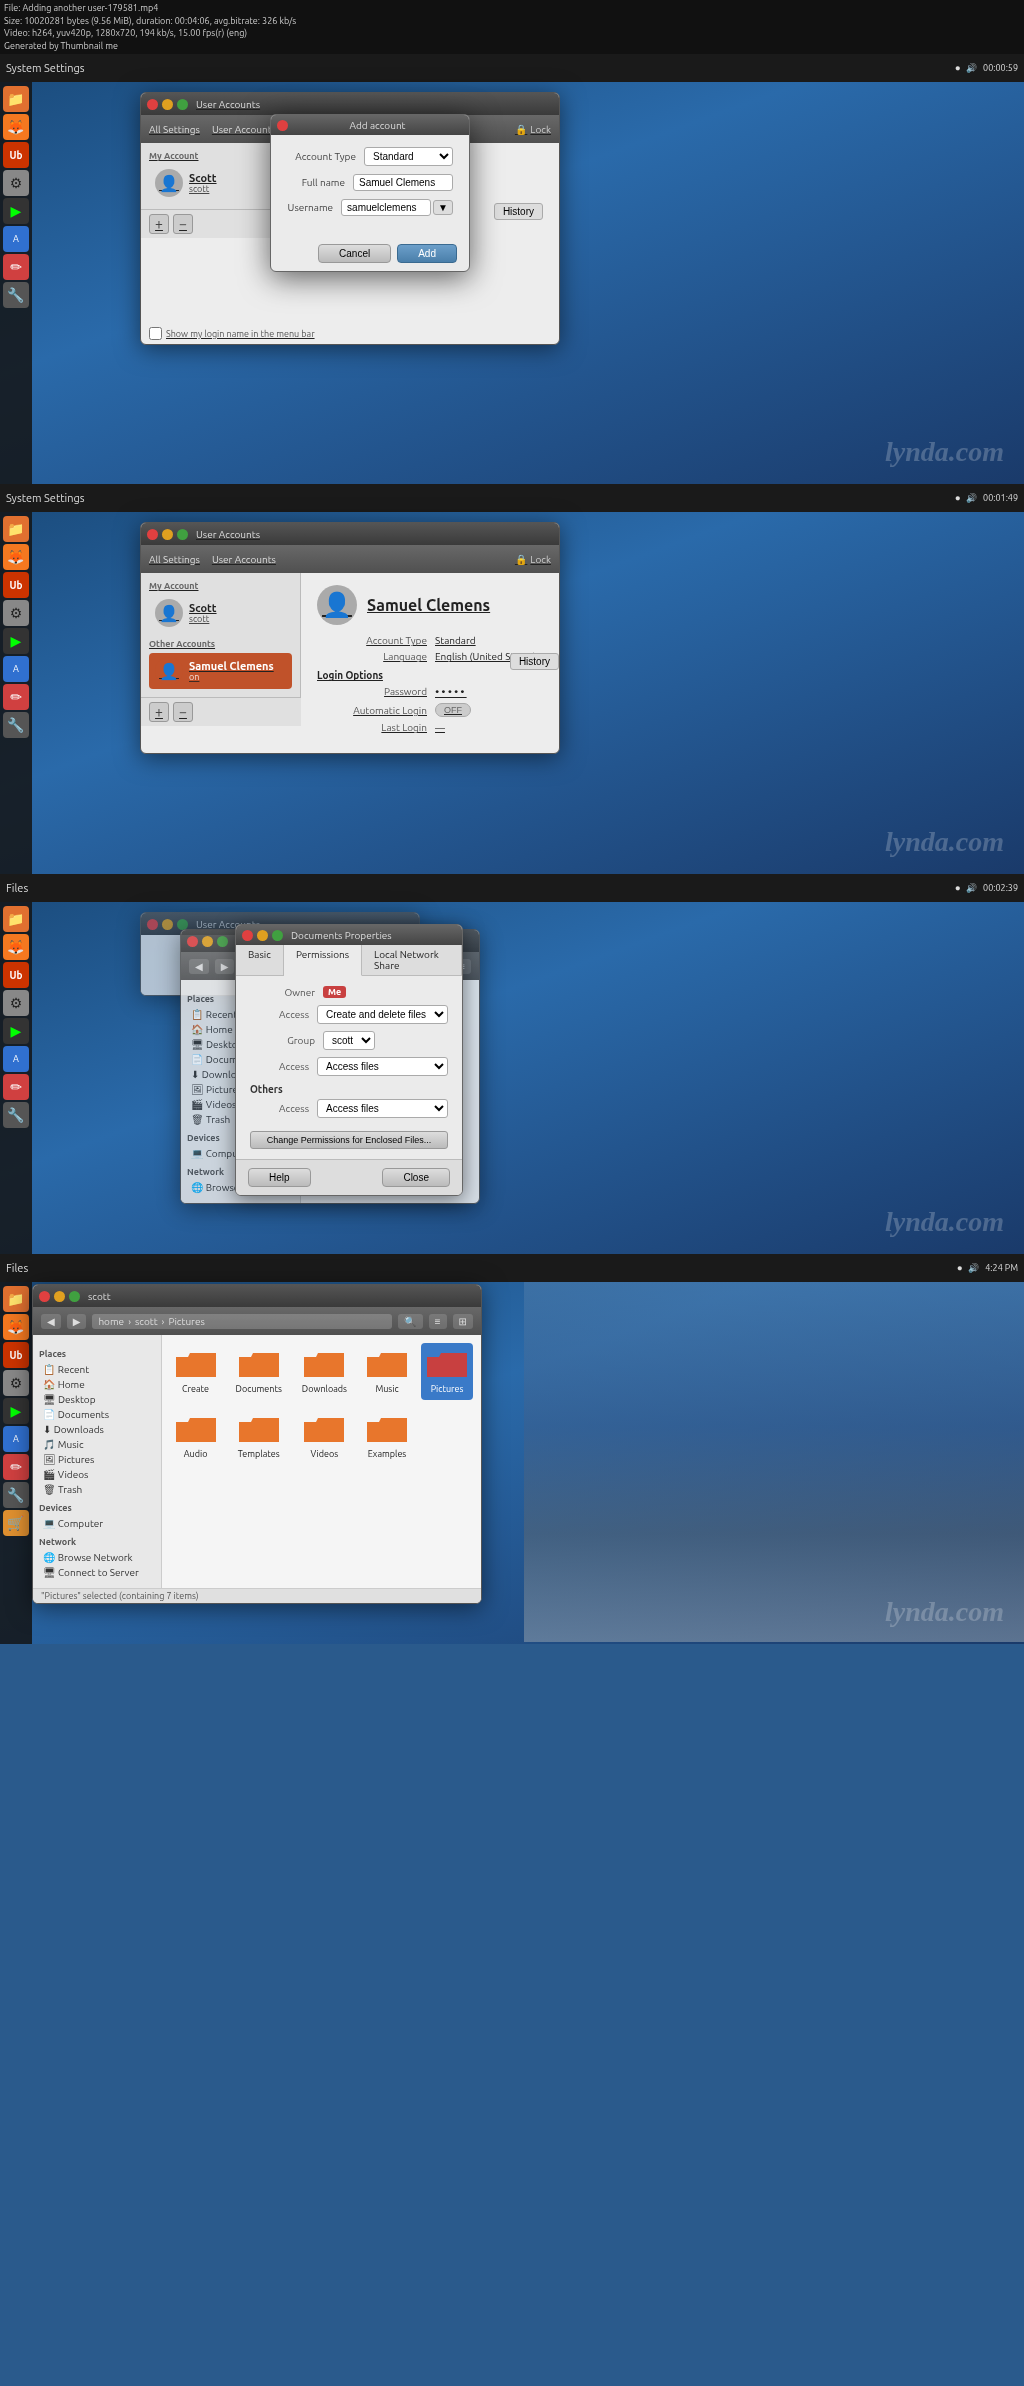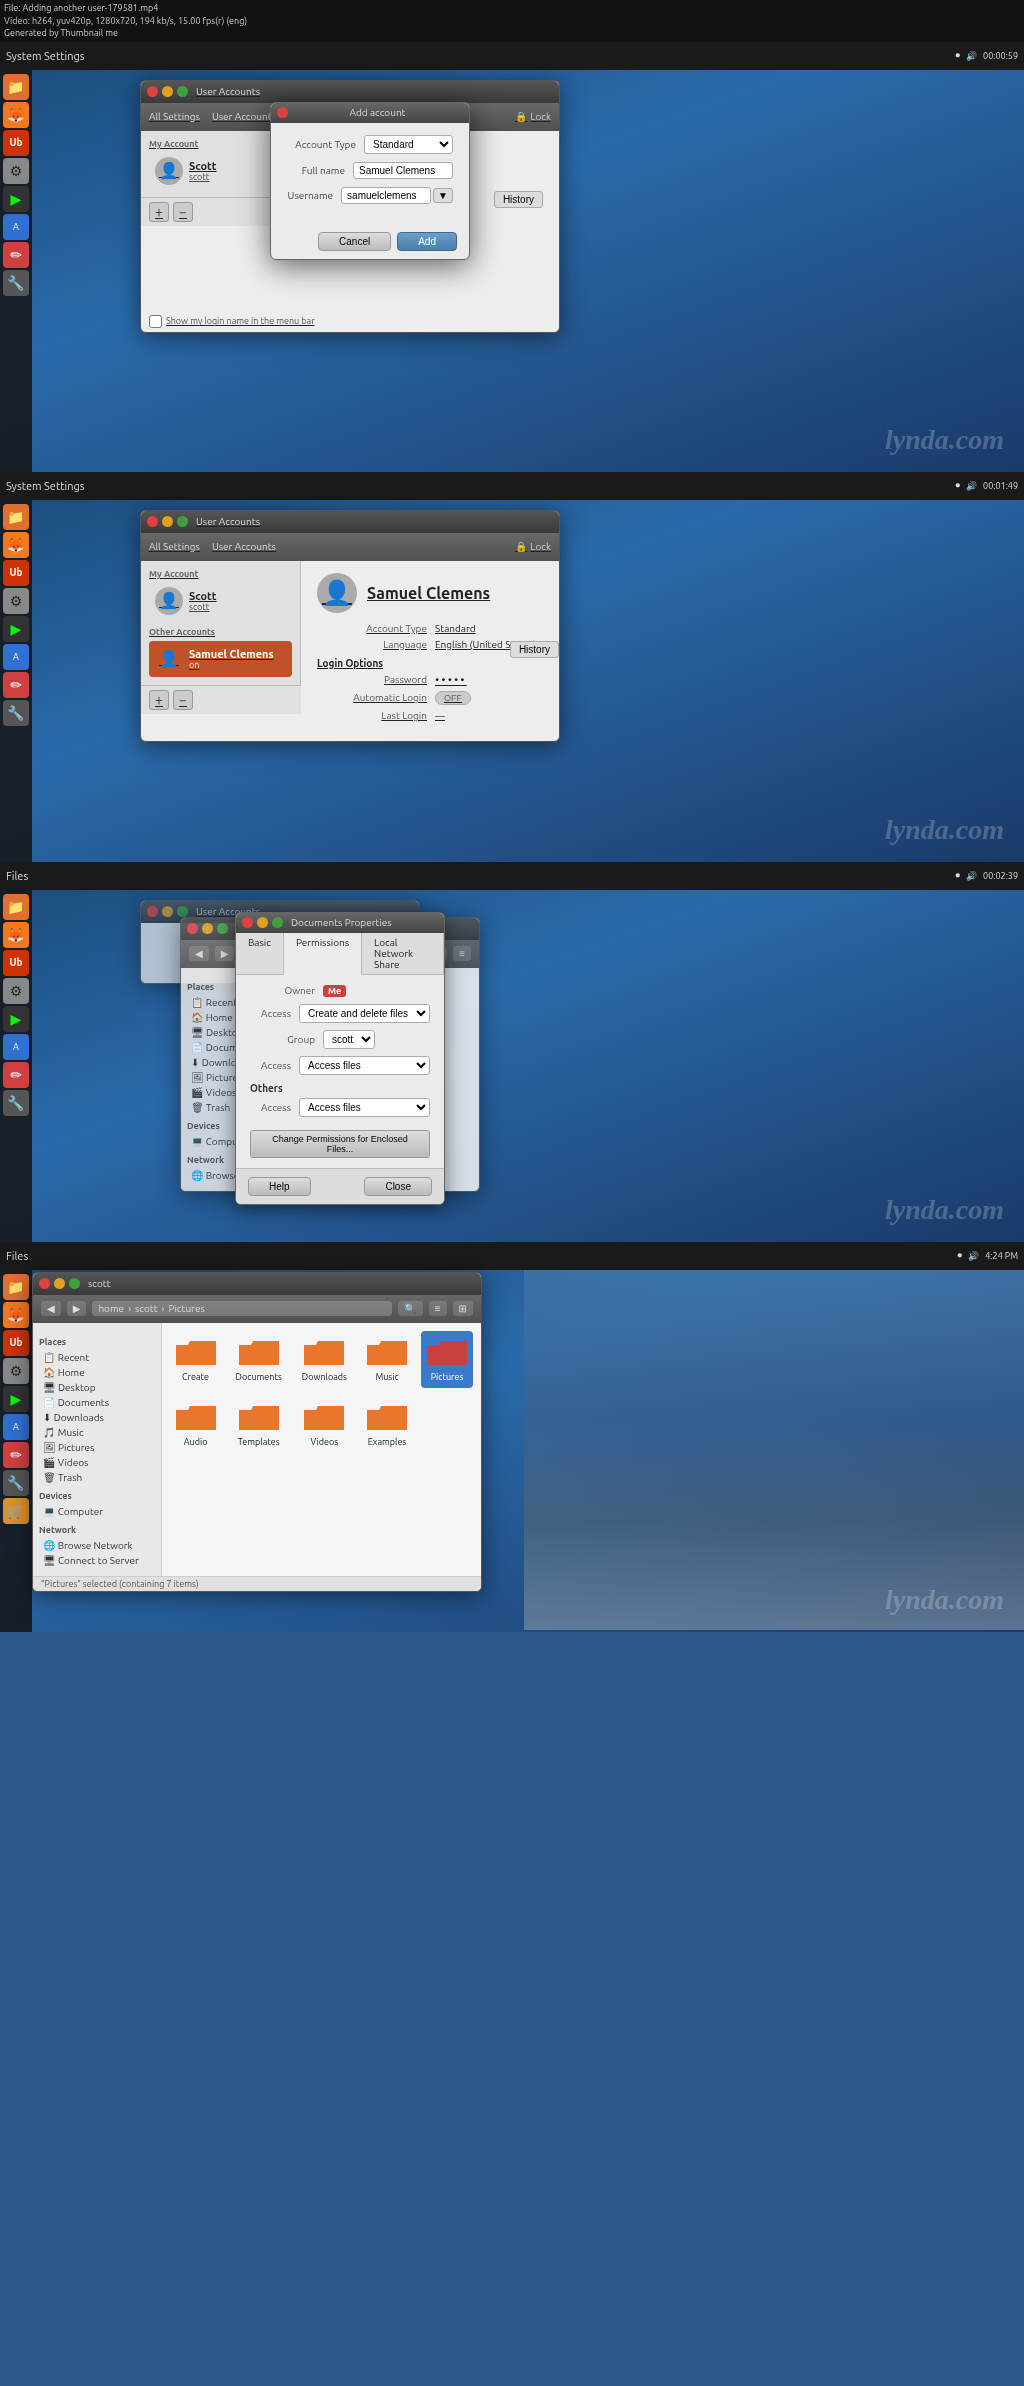--- a/index.html
+++ b/index.html
@@ -495,20 +495,21 @@
       padding: 1px 5px;
       font-size: 9px;
       font-weight: bold;
     }
   </style>
 </head>
 <body>
 
 <div class="top-info-bar">
   <div>File: Adding another user-179581.mp4</div>
+  <div>Size: 10020281 bytes (9.56 MiB), duration: 00:04:06, avg.bitrate: 326 kb/s</div>
   <div>Video: h264, yuv420p, 1280x720, 194 kb/s, 15.00 fps(r) (eng)</div>
   <div>Generated by Thumbnail me</div>
 </div>
 
 <div class="section desktop" style="height:430px; position:relative;">
 
   <div class="panel">
     <div class="panel-left">
       <span style="color:#ddd;font-size:11px;">System Settings</span>
     </div>
@@ -768,21 +769,21 @@
         <div class="fm-sidebar-item">💻 Computer</div>
         <div class="fm-sidebar-section">Network</div>
         <div class="fm-sidebar-item">🌐 Browse Network</div>
       </div>
       <div class="fm-main">
         <div style="font-size:9px; color:#888; padding:4px;">containing 1 item</div>
       </div>
     </div>
   </div>
 
-  <div class="props-dialog" style="position:absolute; left:235px; top:50px; width:210px; z-index:20;">
+  <div class="props-dialog" style="position:absolute; left:235px; top:50px; width:228px; z-index:20;">
     <div class="props-titlebar">
       <button class="titlebar-btn btn-close"></button>
       <button class="titlebar-btn btn-min"></button>
       <button class="titlebar-btn btn-max"></button>
       <span style="color:#ddd; font-size:10px; margin-left:4px;">Documents Properties</span>
     </div>
     <div class="props-tabs">
       <div class="props-tab">Basic</div>
       <div class="props-tab active">Permissions</div>
       <div class="props-tab">Local Network Share</div>

